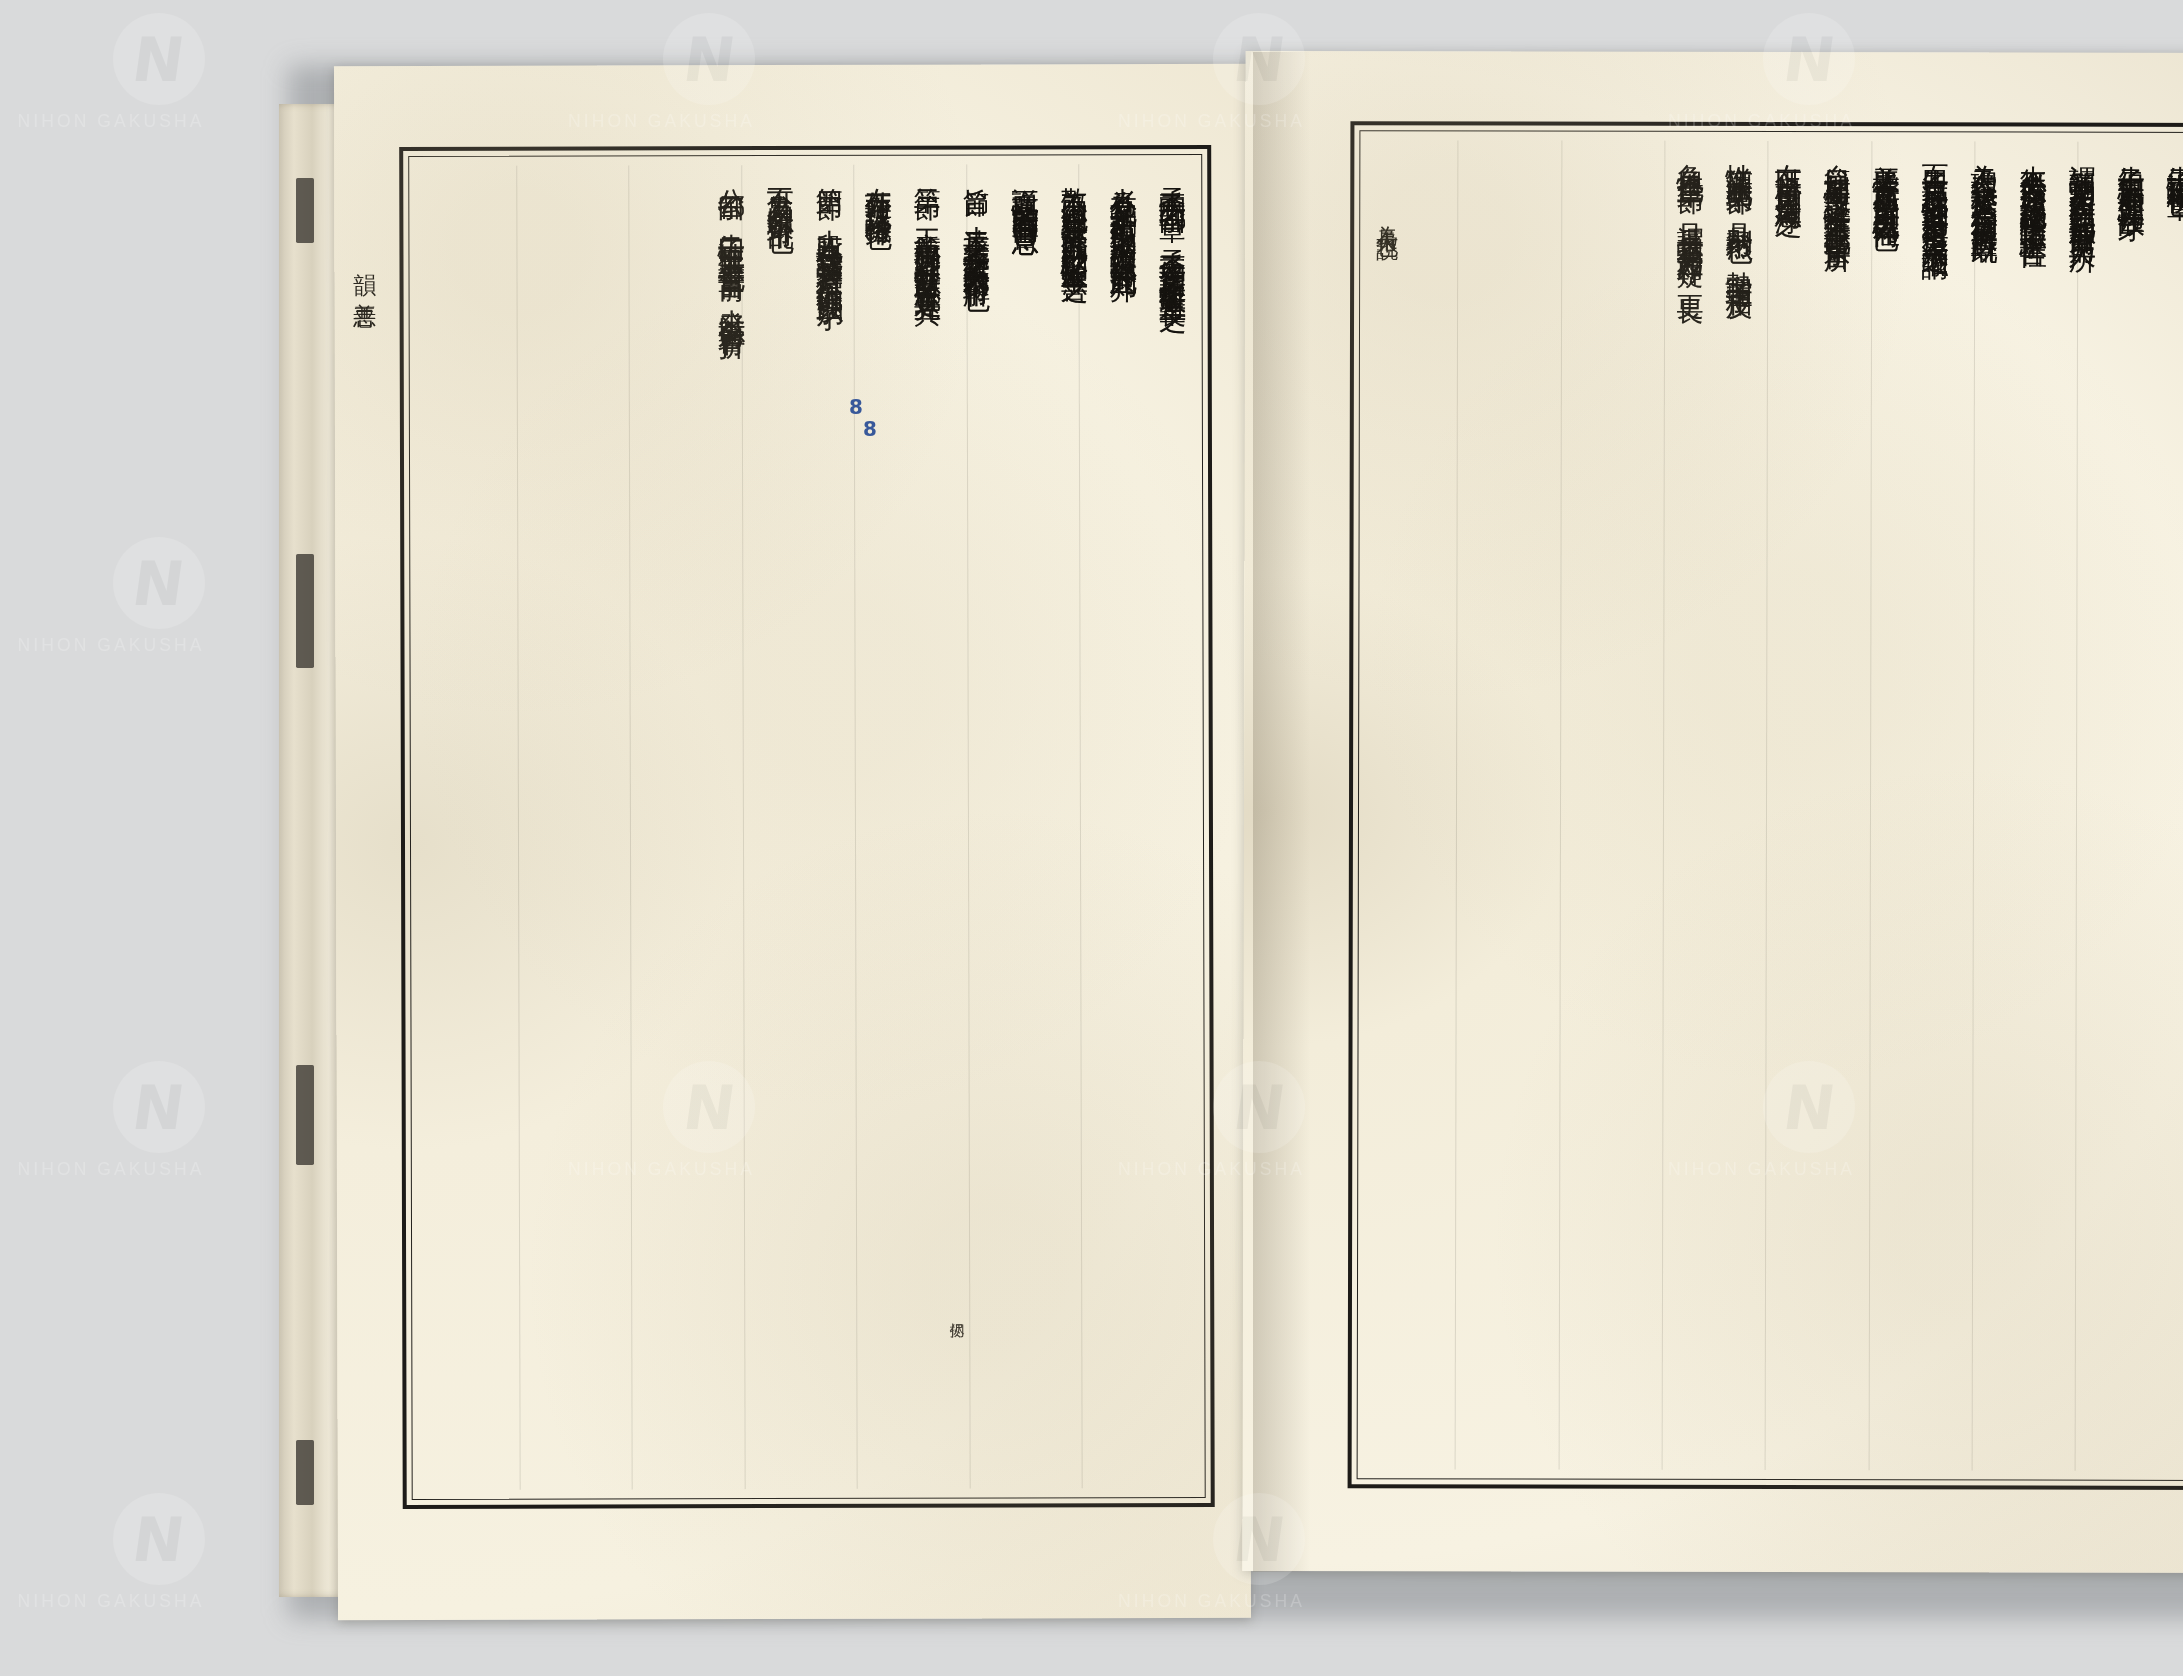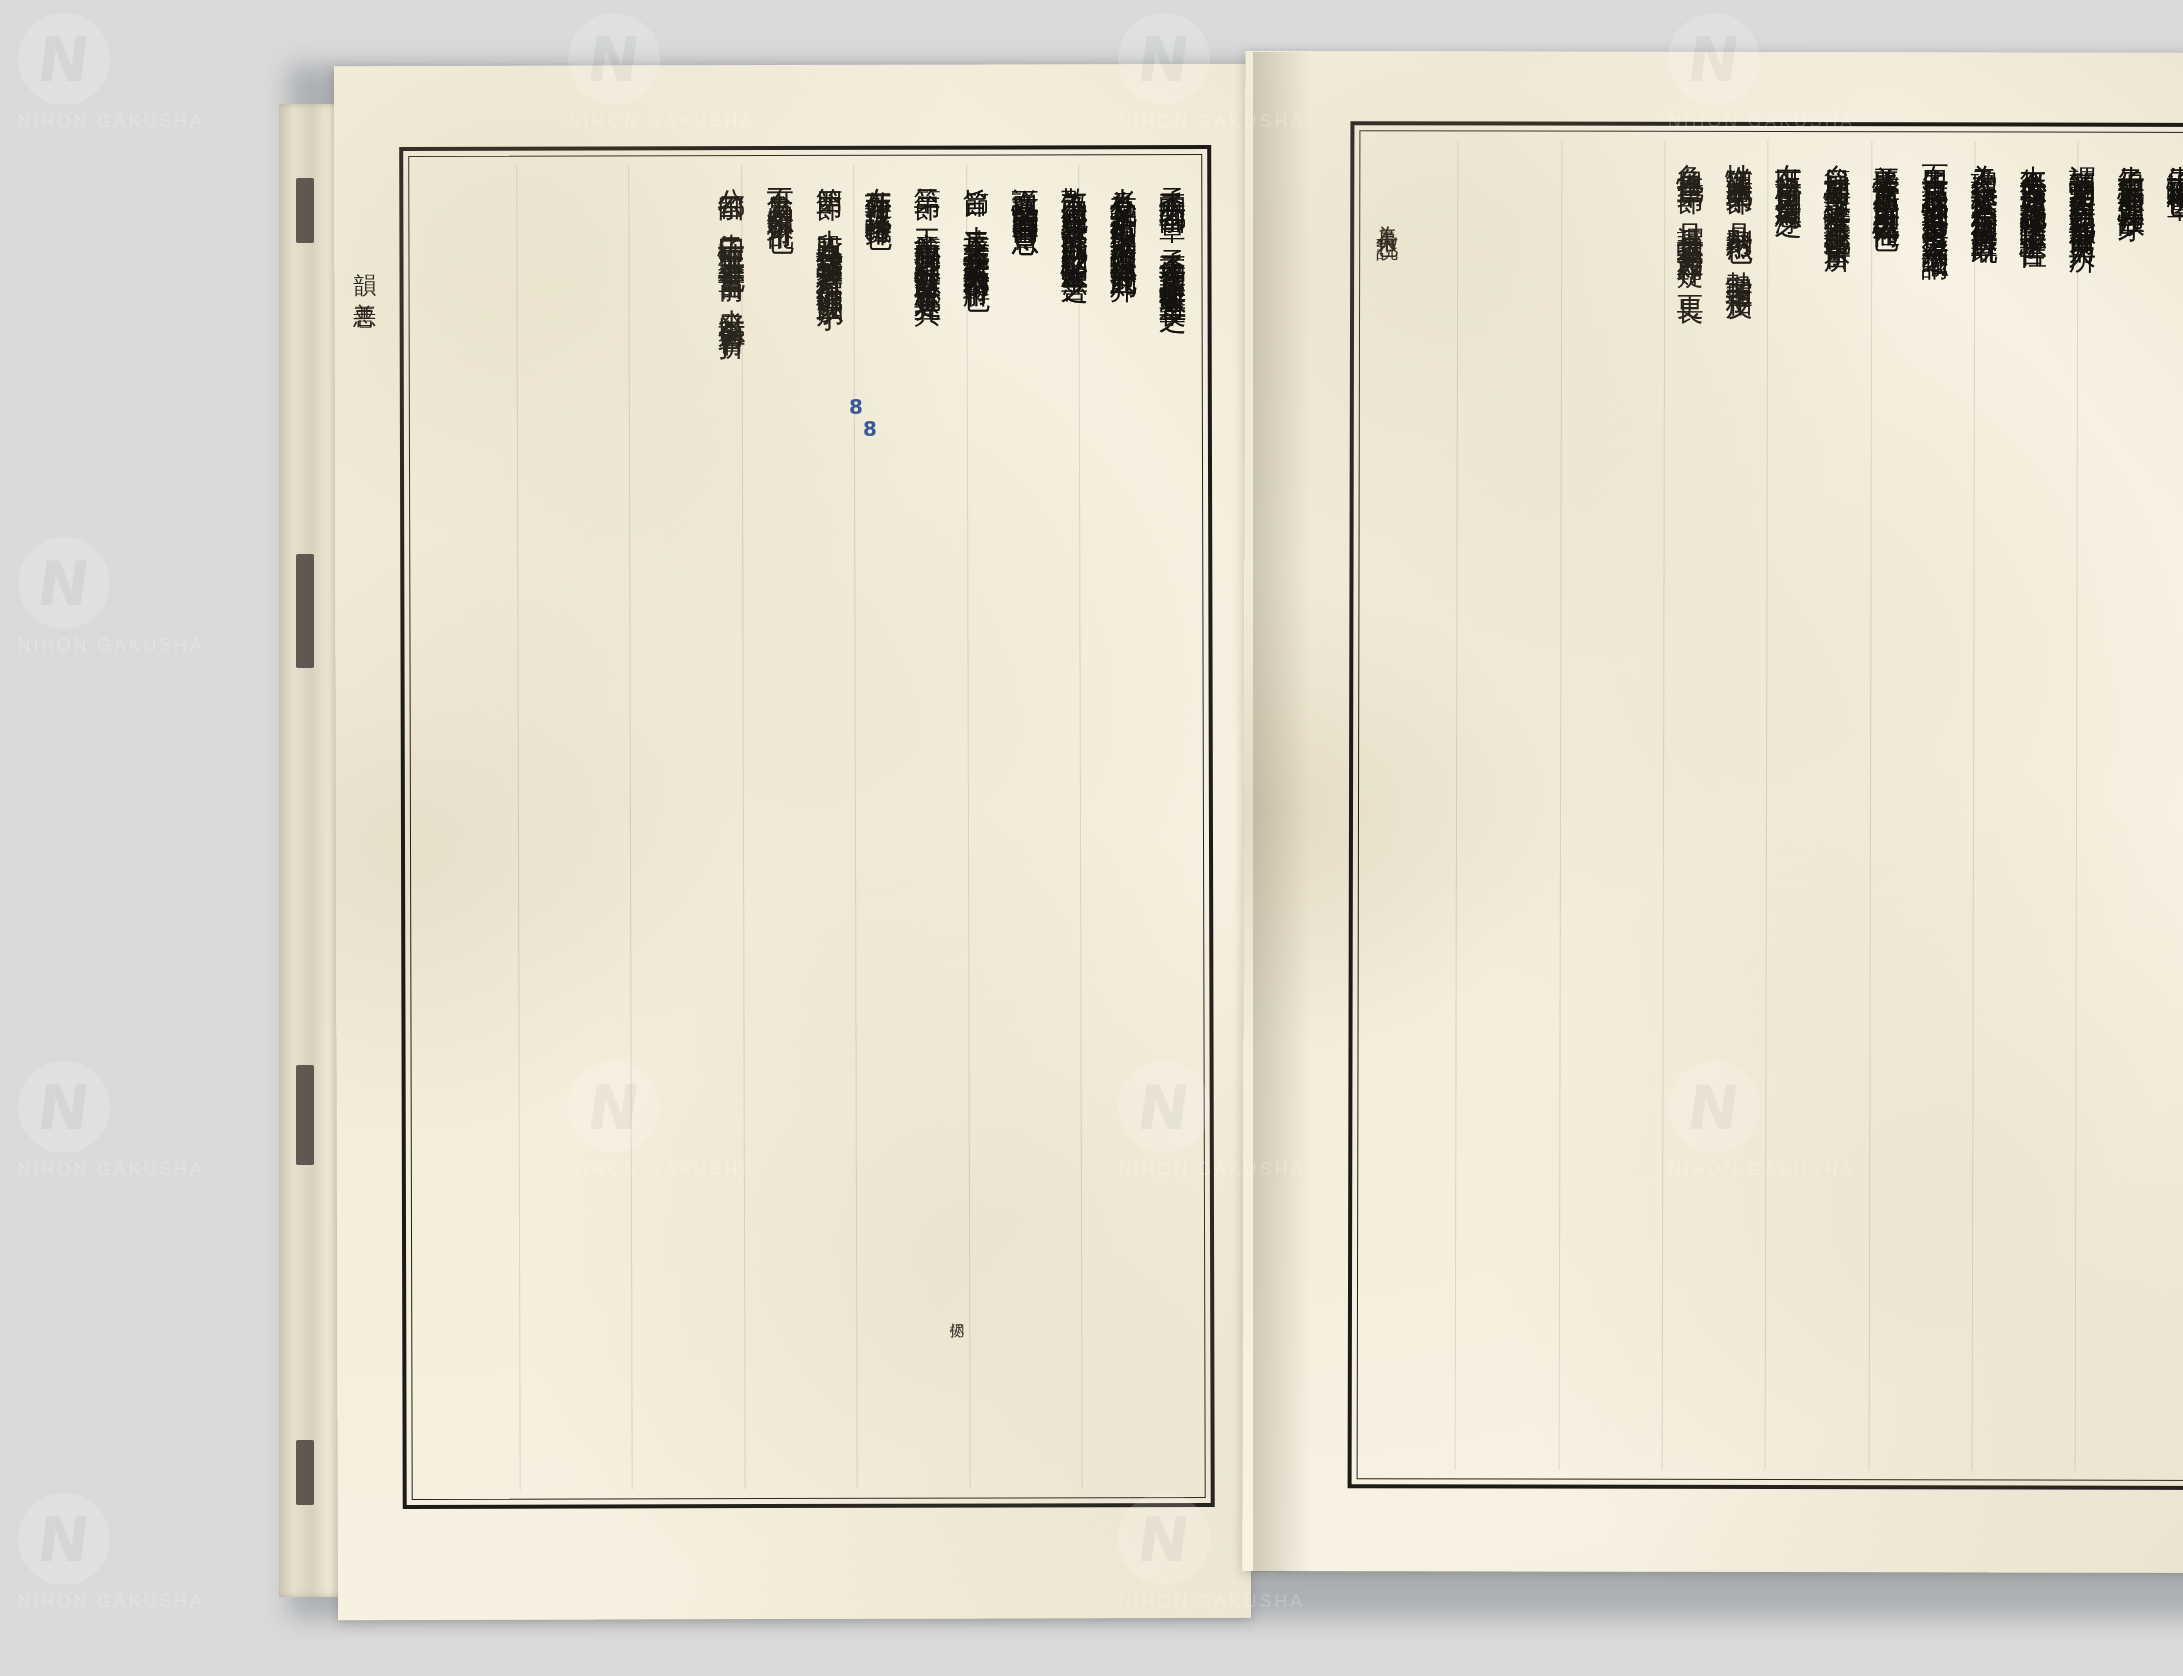--- a/index.html
+++ b/index.html
@@ -19,21 +19,21 @@
   #watermarks {
     position: absolute;
     inset: 0;
     z-index: 5;
     pointer-events: none;
   }
   .wm {
     position: absolute;
     display: flex;
     flex-direction: column;
-    align-items: flex-start;
+    align-items: flex-end;
     opacity: 0.28;
   }
   .wm .wm-mark {
     width: 92px;
     height: 92px;
     border-radius: 50%;
     background: #ffffff;
     opacity: 0.55;
     position: relative;
     display: flex;

